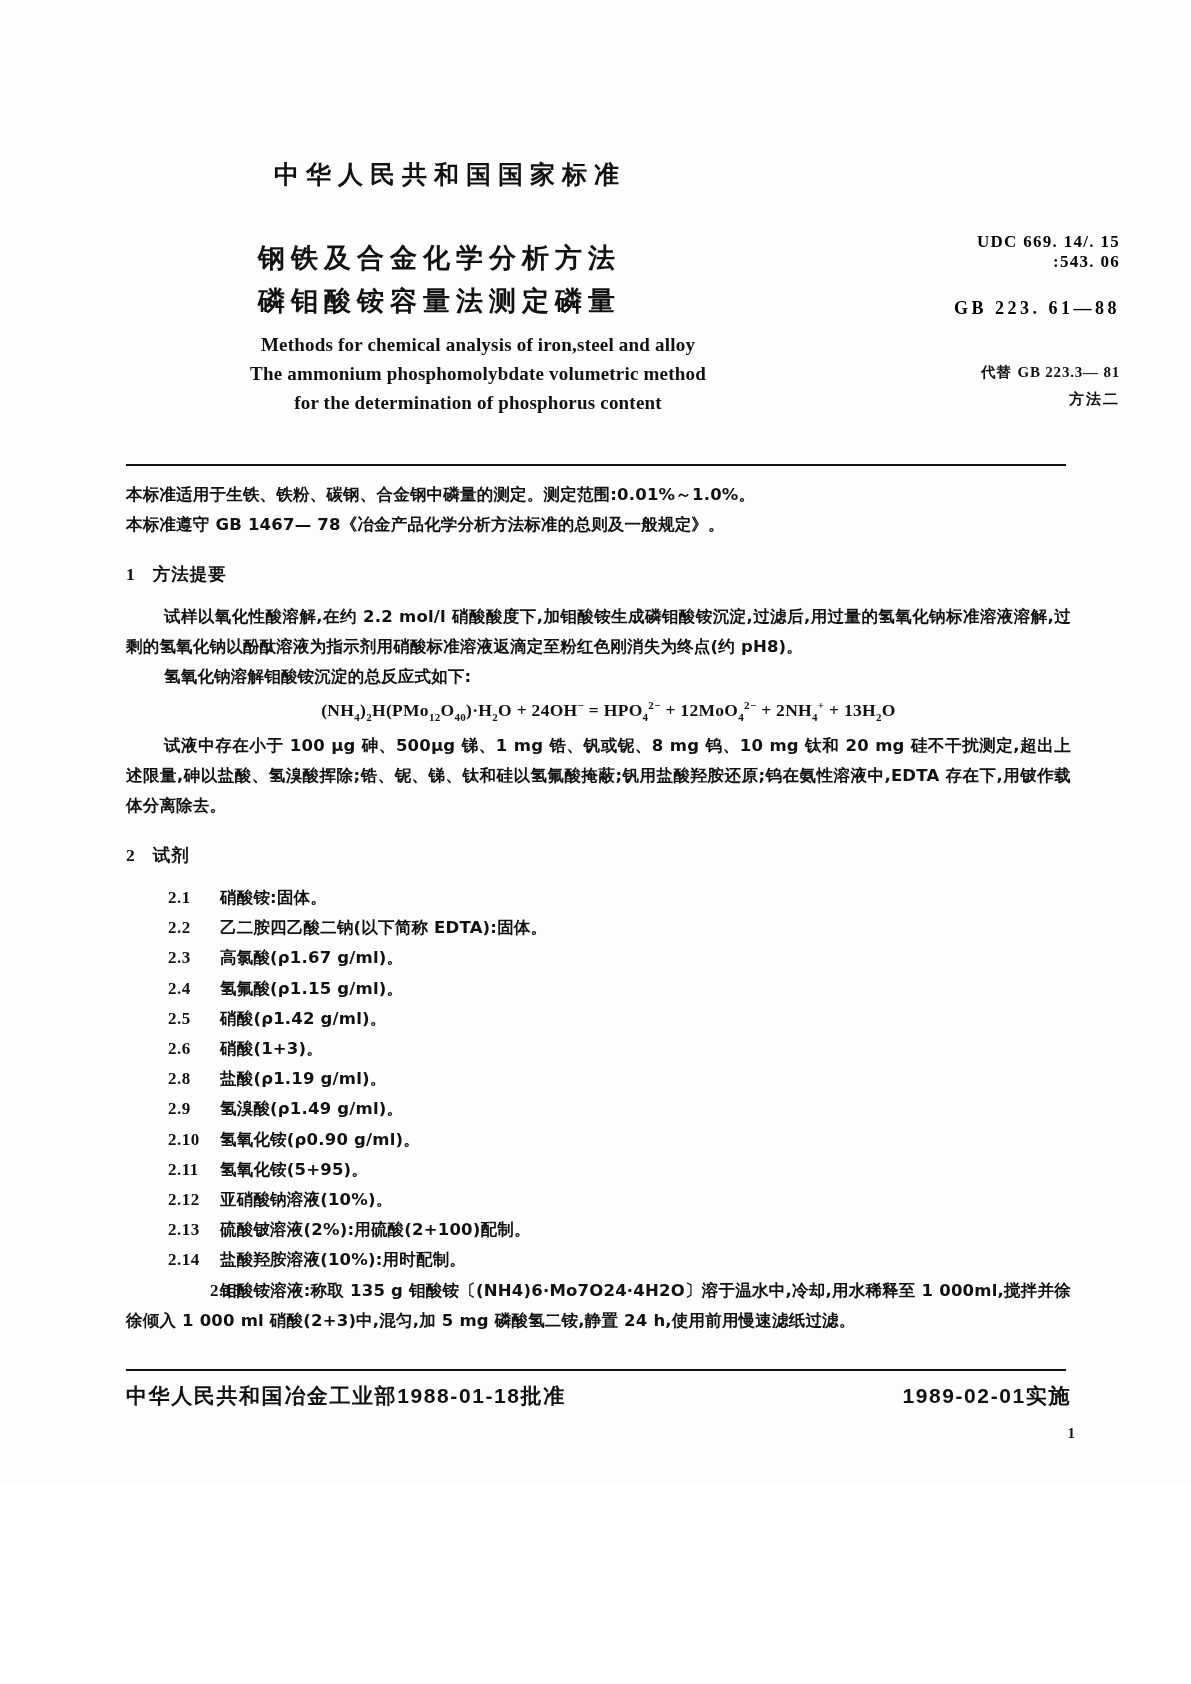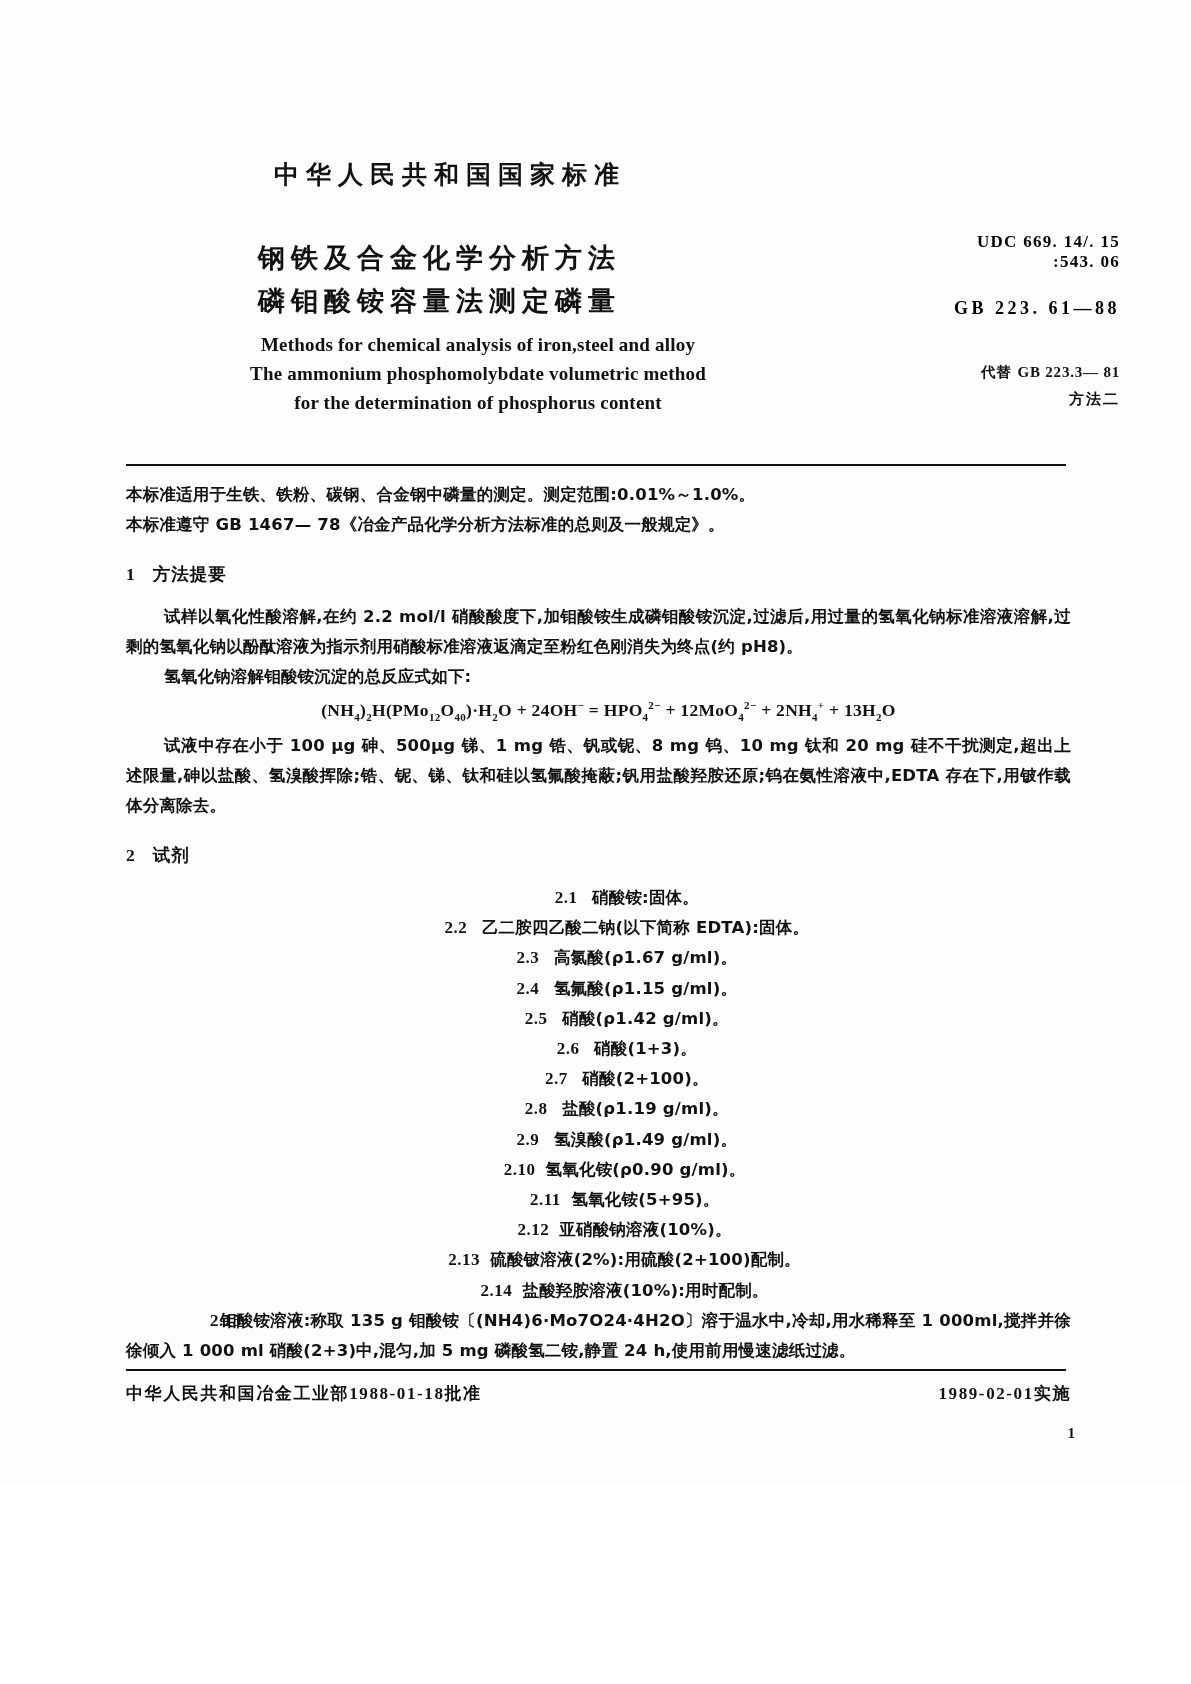--- a/index.html
+++ b/index.html
@@ -177,21 +177,20 @@
   .rg {
     display: block;
     font-family: "DejaVu Sans", sans-serif;
     font-weight: 700;
     font-size: 16.5px;
     line-height: 30.2px;
     color: #111;
     padding-left: 42px;
     text-indent: 0;
     letter-spacing: 0.2px;
-    text-align: center;
   }
   .rg .idx {
     display: inline-block;
     width: 52px;
     font-family: "Liberation Serif", serif;
     font-weight: 700;
     font-size: 17px;
     letter-spacing: 0.5px;
   }
   .rg .txt { }
@@ -206,23 +205,23 @@
   .footer {
     position: absolute;
     left: 126px;
     top: 1382px;
     width: 945px;
     display: flex;
     justify-content: space-between;
     align-items: baseline;
   }
   .footer-left, .footer-right {
-    font-family: Liberation Serif, serif;
-    font-weight: 700;
-    font-size: 17px;
+    font-family: Liberation Sans, sans-serif;
+    font-weight: 700;
+    font-size: 21px;
     color: #111;
     letter-spacing: 1.6px;
     white-space: nowrap;
   }
   .pageno {
     position: absolute;
     right: 116px;
     top: 1425px;
     font-family: "Liberation Serif", serif;
     font-weight: 700;
@@ -305,23 +304,20 @@
       <span class="rg">
         <span class="idx">2.4</span><span class="txt">氢氟酸(ρ1.15 g/ml)。</span>
       </span>
       <span class="rg">
         <span class="idx">2.5</span><span class="txt">硝酸(ρ1.42 g/ml)。</span>
       </span>
       <span class="rg">
         <span class="idx">2.6</span><span class="txt">硝酸(1+3)。</span>
       </span>
       <span class="rg">
-        <span class="idx">2.7</span><span class="txt">硝酸(2+100)。</span>
-      </span>
-      <span class="rg">
         <span class="idx">2.8</span><span class="txt">盐酸(ρ1.19 g/ml)。</span>
       </span>
       <span class="rg">
         <span class="idx">2.9</span><span class="txt">氢溴酸(ρ1.49 g/ml)。</span>
       </span>
       <span class="rg">
         <span class="idx">2.10</span><span class="txt">氢氧化铵(ρ0.90 g/ml)。</span>
       </span>
       <span class="rg">
         <span class="idx">2.11</span><span class="txt">氢氧化铵(5+95)。</span>

